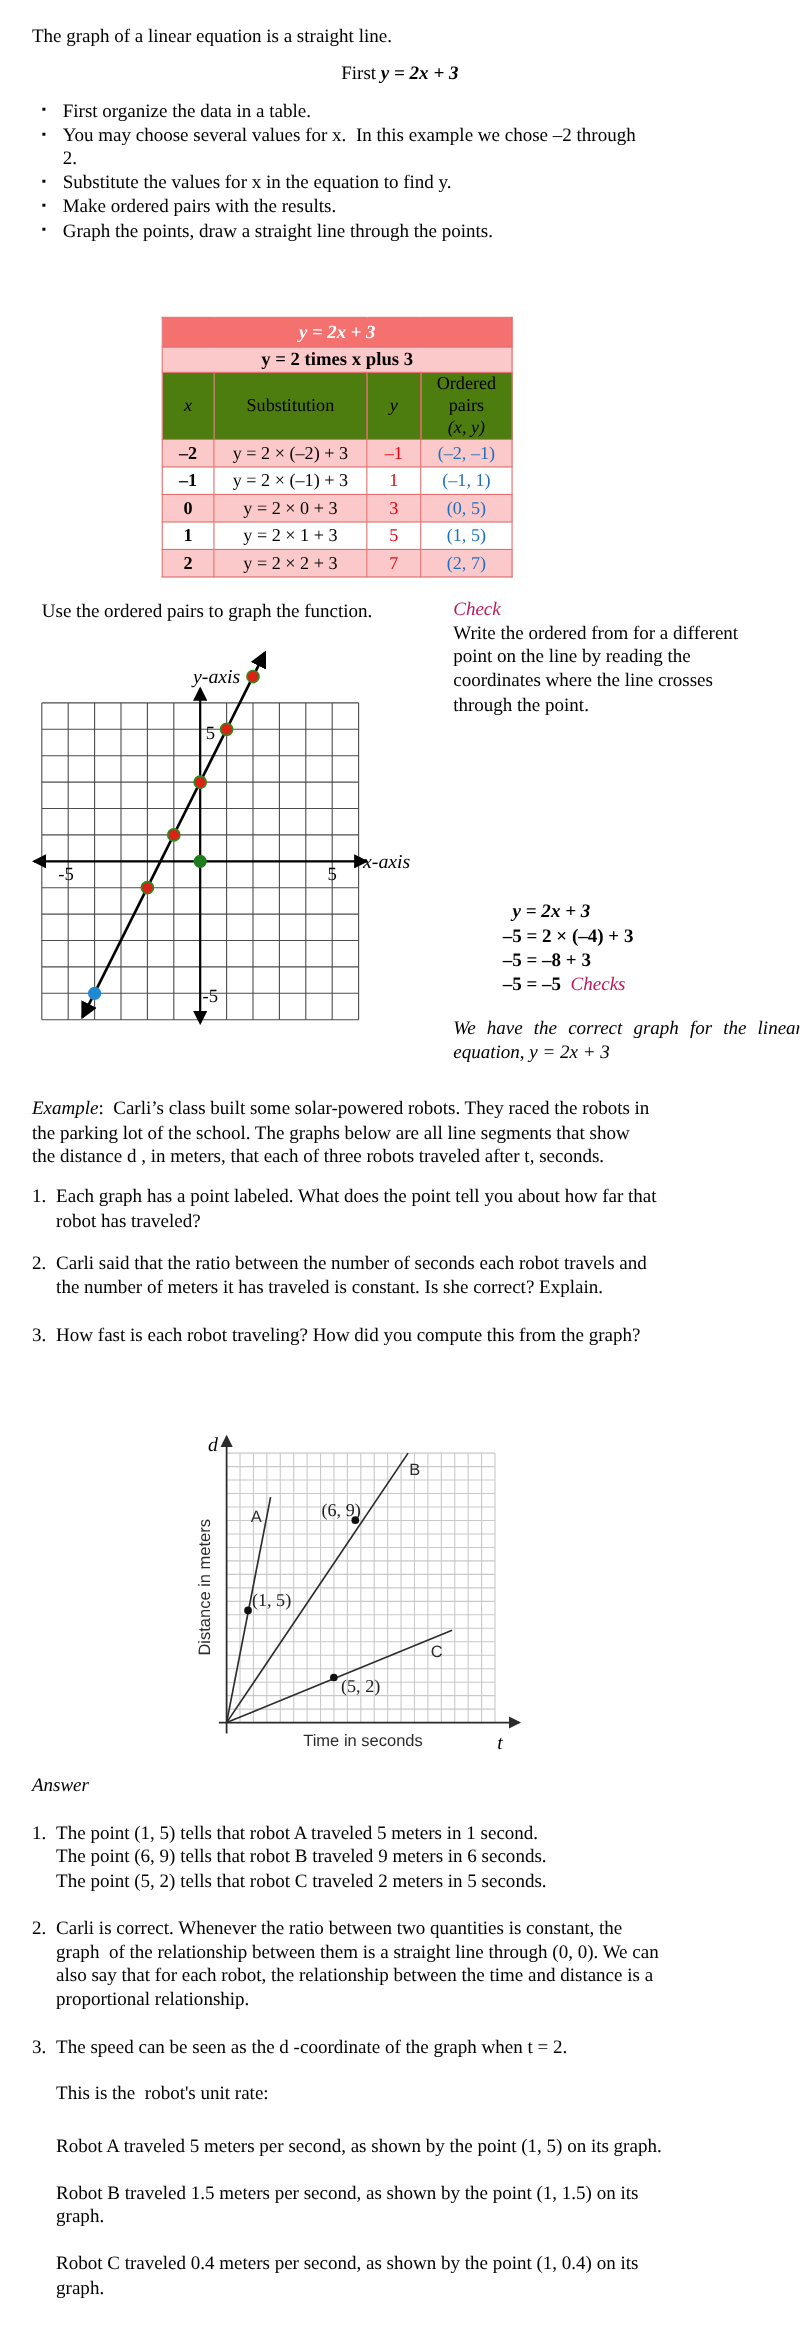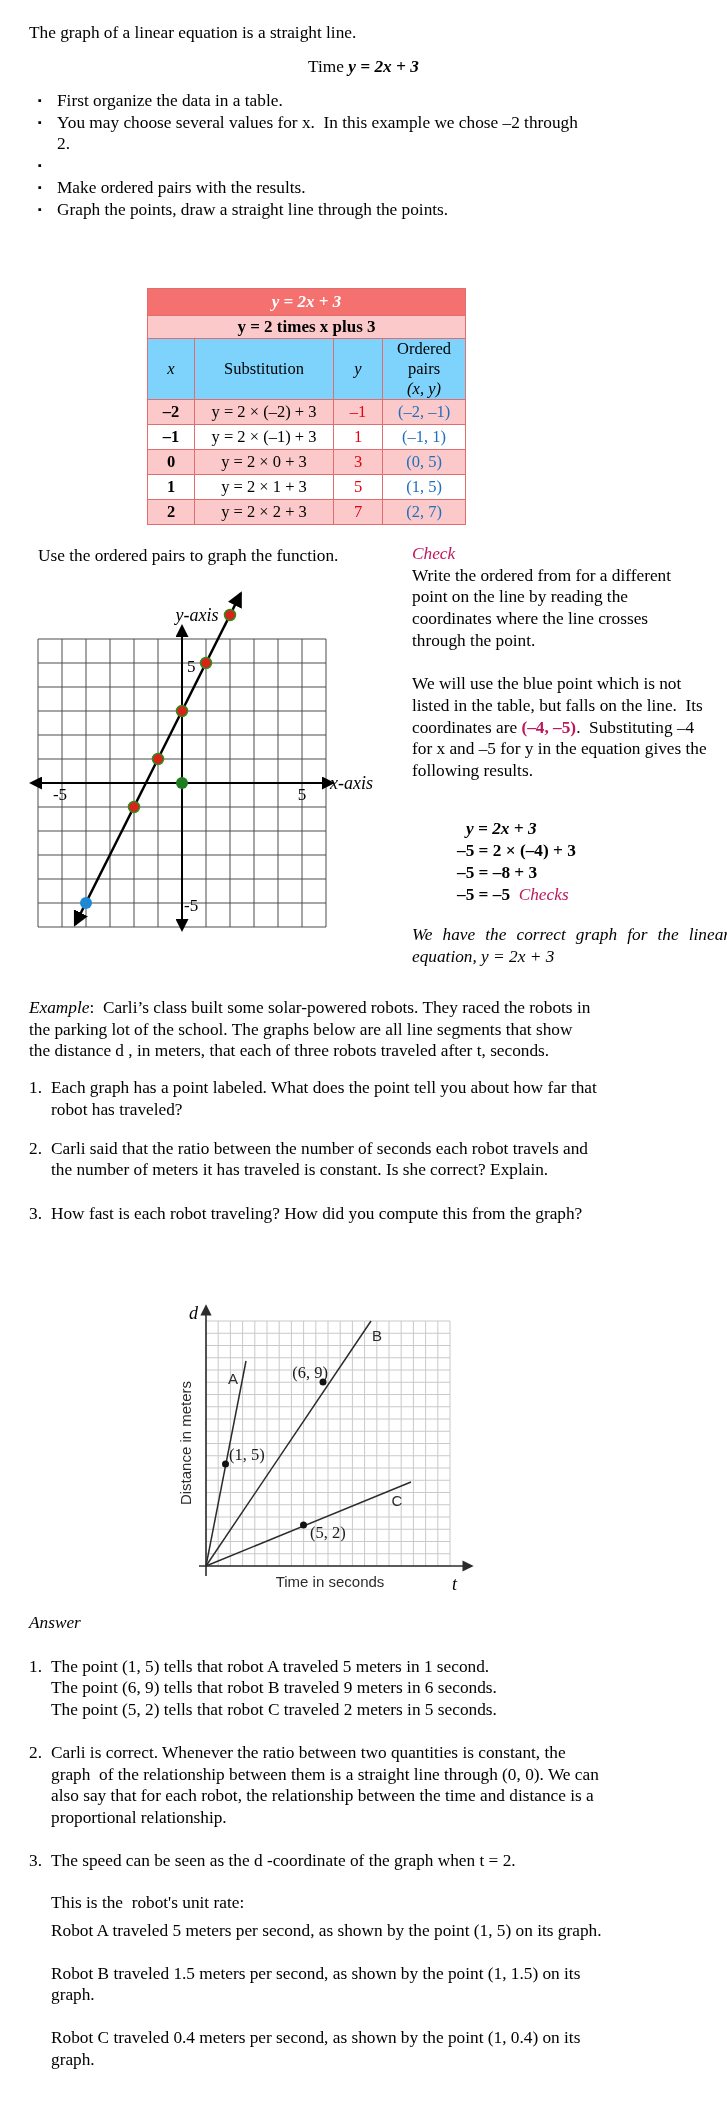--- a/index.html
+++ b/index.html
@@ -16,21 +16,21 @@
   
   .bullet-row{display:flex;}
   .bullet-glyph{width:19px;flex:none;font-size:11px;line-height:21.7px;}
 
   
   table.eq{border-collapse:collapse;table-layout:fixed;width:318px;
            font-size:16.5px;line-height:20px;}
   table.eq td{border:1px solid #e06e6e;text-align:center;vertical-align:middle;padding:0;}
   .thdr1{background:#f4716f;color:#ffffff;font-weight:bold;font-style:italic;height:26px;font-size:17px;}
   .thdr2{background:#fbc9c9;font-weight:bold;height:22px;font-size:17px;}
-  .colhdr td{background:#7dd3fc;height:46px;}
+  .colhdr td{background:#4d7c0f;height:46px;}
   tr.pink td{background:#fbc9c9;}
   tr.white td{background:#ffffff;}
   tr.datarow td{height:24px;}
   td.xcol{font-weight:bold;}
   td.ycol{color:#e8000d;}
   td.paircol{color:#1f6fbf;}
   .varit{font-style:italic;text-align:center;}
 
   
   .check-col{width:300px;}
@@ -48,34 +48,35 @@
   .sv-pair{font-family:"Liberation Serif",serif;font-size:16.5px;fill:#1c1c1c;}
 </style>
 </head>
 <body>
 
 <div class="page">
 
   <div class="abs t" style="left:29px;top:22px;width:620px;">The graph of a linear equation is a straight line.</div>
 
   <div class="abs center" style="left:0;top:56px;width:727px;">
-    <span class="t">Time </span><span class="b it t">y = 2x + 3</span>
+    <span class="t">First </span><span class="b it t">y = 2x + 3</span>
   </div>
 
   <div class="abs" style="left:38px;top:90px;width:552px;">
     <div class="bullet-row">
       <span class="bullet-glyph">▪</span>
       <span class="t">First organize the data in a table.</span>
     </div>
     <div class="bullet-row">
       <span class="bullet-glyph">▪</span>
       <span class="t" style="width:530px;">You may choose several values for x.  In this example we chose –2 through 2.</span>
     </div>
     <div class="bullet-row">
       <span class="bullet-glyph">▪</span>
+      <span class="t">Substitute the values for x in the equation to find y.</span>
     </div>
     <div class="bullet-row">
       <span class="bullet-glyph">▪</span>
       <span class="t">Make ordered pairs with the results.</span>
     </div>
     <div class="bullet-row">
       <span class="bullet-glyph">▪</span>
       <span class="t">Graph the points, draw a straight line through the points.</span>
     </div>
   </div>
@@ -166,21 +167,20 @@
     <text x="330" y="229" text-anchor="start" class="sv-serif-it">x-axis</text>
     <text x="187" y="112" text-anchor="start" class="sv-serif">5</text>
     <text x="184" y="351" text-anchor="start" class="sv-serif">-5</text>
     <text x="60" y="240" text-anchor="middle" class="sv-serif">-5</text>
     <text x="302" y="240" text-anchor="middle" class="sv-serif">5</text>
   </svg>
 
   <div class="abs check-col" style="left:412px;top:543px;">
     <div class="it blue">Check</div>
     <div class="t" style="width:275px;">Write the ordered from for a different point on the line by reading the coordinates where the line crosses through the point.</div>
-    <div class="t" style="width:296px;margin-top:21.7px;"><span class="t">We will use the blue point which is not listed in the table, but falls on the line.  Its coordinates are </span><span class="t b blue">(–4, –5)</span><span class="t">.  Substituting –4 for x and –5 for y in the equation gives the following results.</span></div>
   </div>
 
   <div class="abs eq-block" style="left:457px;top:818px;">
     <div class="it" style="margin-left:9px;">y = 2x + 3</div>
     <div>–5 = 2 × (–4) + 3</div>
     <div>–5 = –8 + 3</div>
     <div><span>–5 = –5</span>&nbsp; <span class="it blue" style="font-weight:normal;">Checks</span></div>
   </div>
 
   <div class="abs it just t" style="left:412px;top:924px;width:318px;">We have the correct graph for the linear equation, y = 2x + 3</div>
@@ -246,19 +246,19 @@
     <div class="numrow" style="margin-top:21px;">
       <span class="num">2.</span>
       <span class="qtext t">Carli is correct. Whenever the ratio between two quantities is constant, the graph  of the relationship between them is a straight line through (0, 0). We can also say that for each robot, the relationship between the time and distance is a proportional relationship.</span>
     </div>
     <div class="numrow" style="margin-top:21px;">
       <span class="num">3.</span>
       <span class="qtext t">The speed can be seen as the d -coordinate of the graph when t = 2.</span>
     </div>
     <div style="margin-left:22px;">
       <div class="t" style="margin-top:21px;width:553px;">This is the  robot's unit rate:</div>
-      <div class="t" style="margin-top:6px;width:553px;">Robot A traveled 5 meters per second, as shown by the point (1, 5) on its graph.</div>
+      <div class="t" style="margin-top:26px;width:553px;">Robot A traveled 5 meters per second, as shown by the point (1, 5) on its graph.</div>
       <div class="t" style="margin-top:21px;width:553px;">Robot B traveled 1.5 meters per second, as shown by the point (1, 1.5) on its graph.</div>
       <div class="t" style="margin-top:21px;width:553px;">Robot C traveled 0.4 meters per second, as shown by the point (1, 0.4) on its graph.</div>
     </div>
   </div>
 
 </div>
 
 </body></html>

